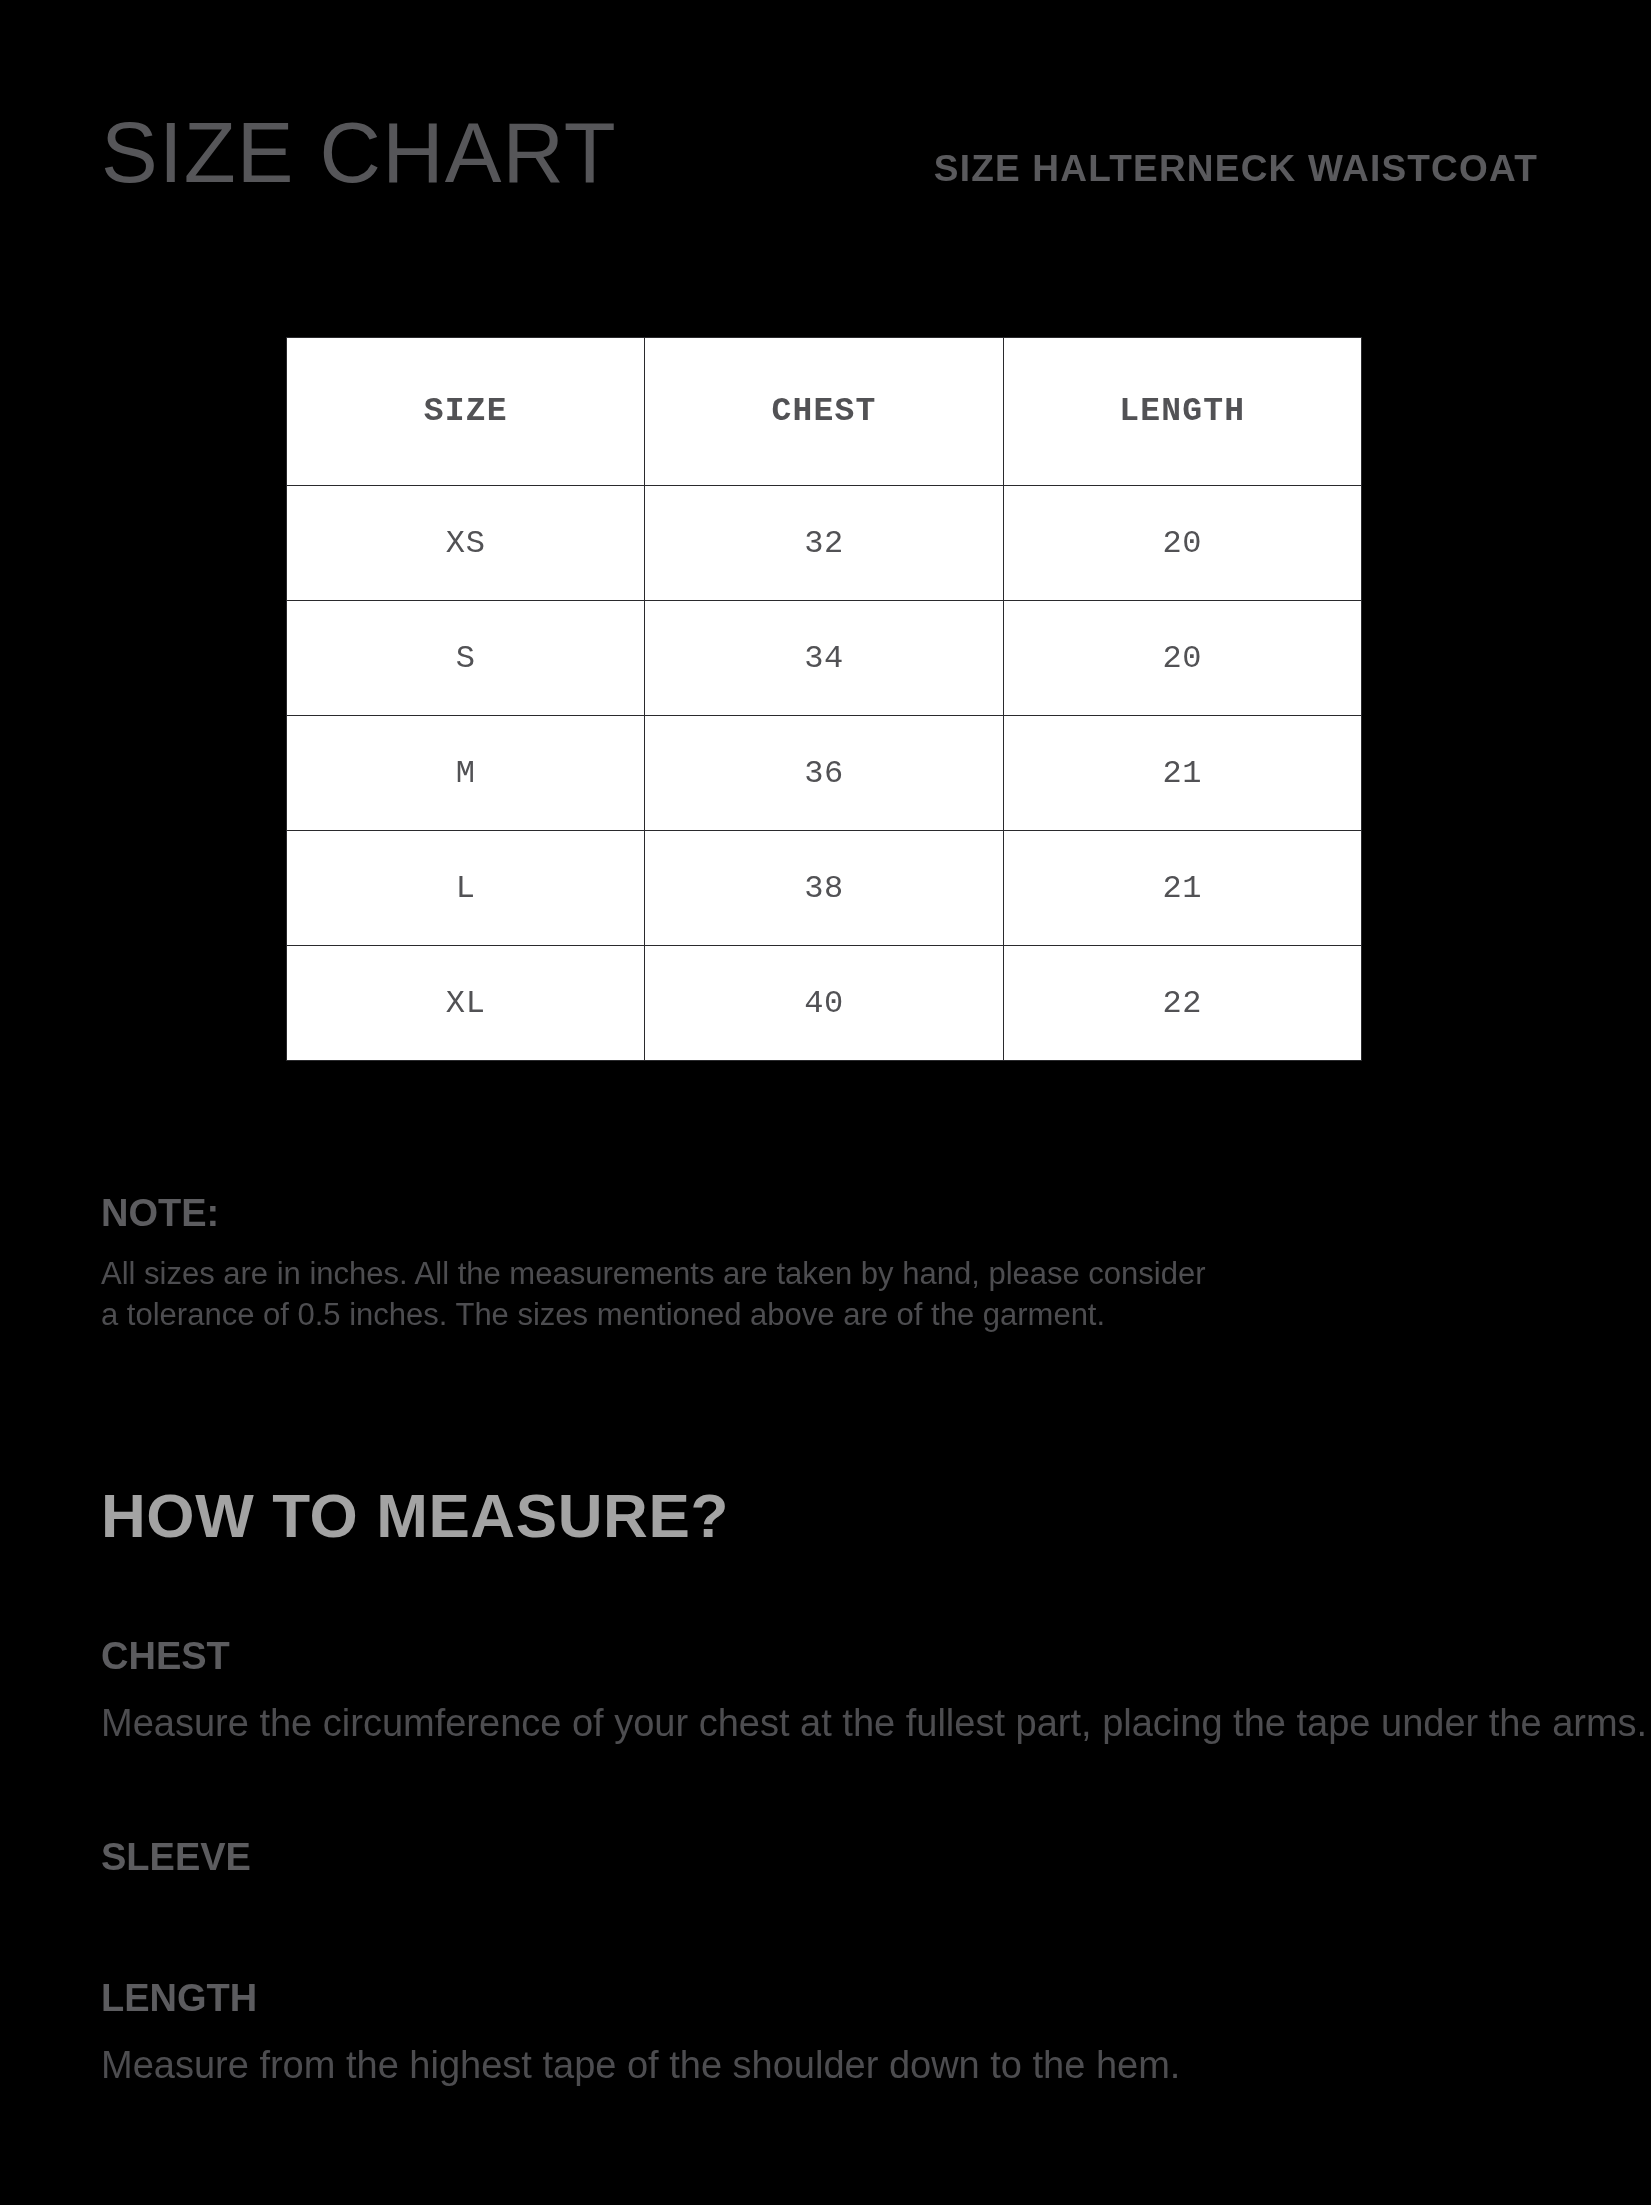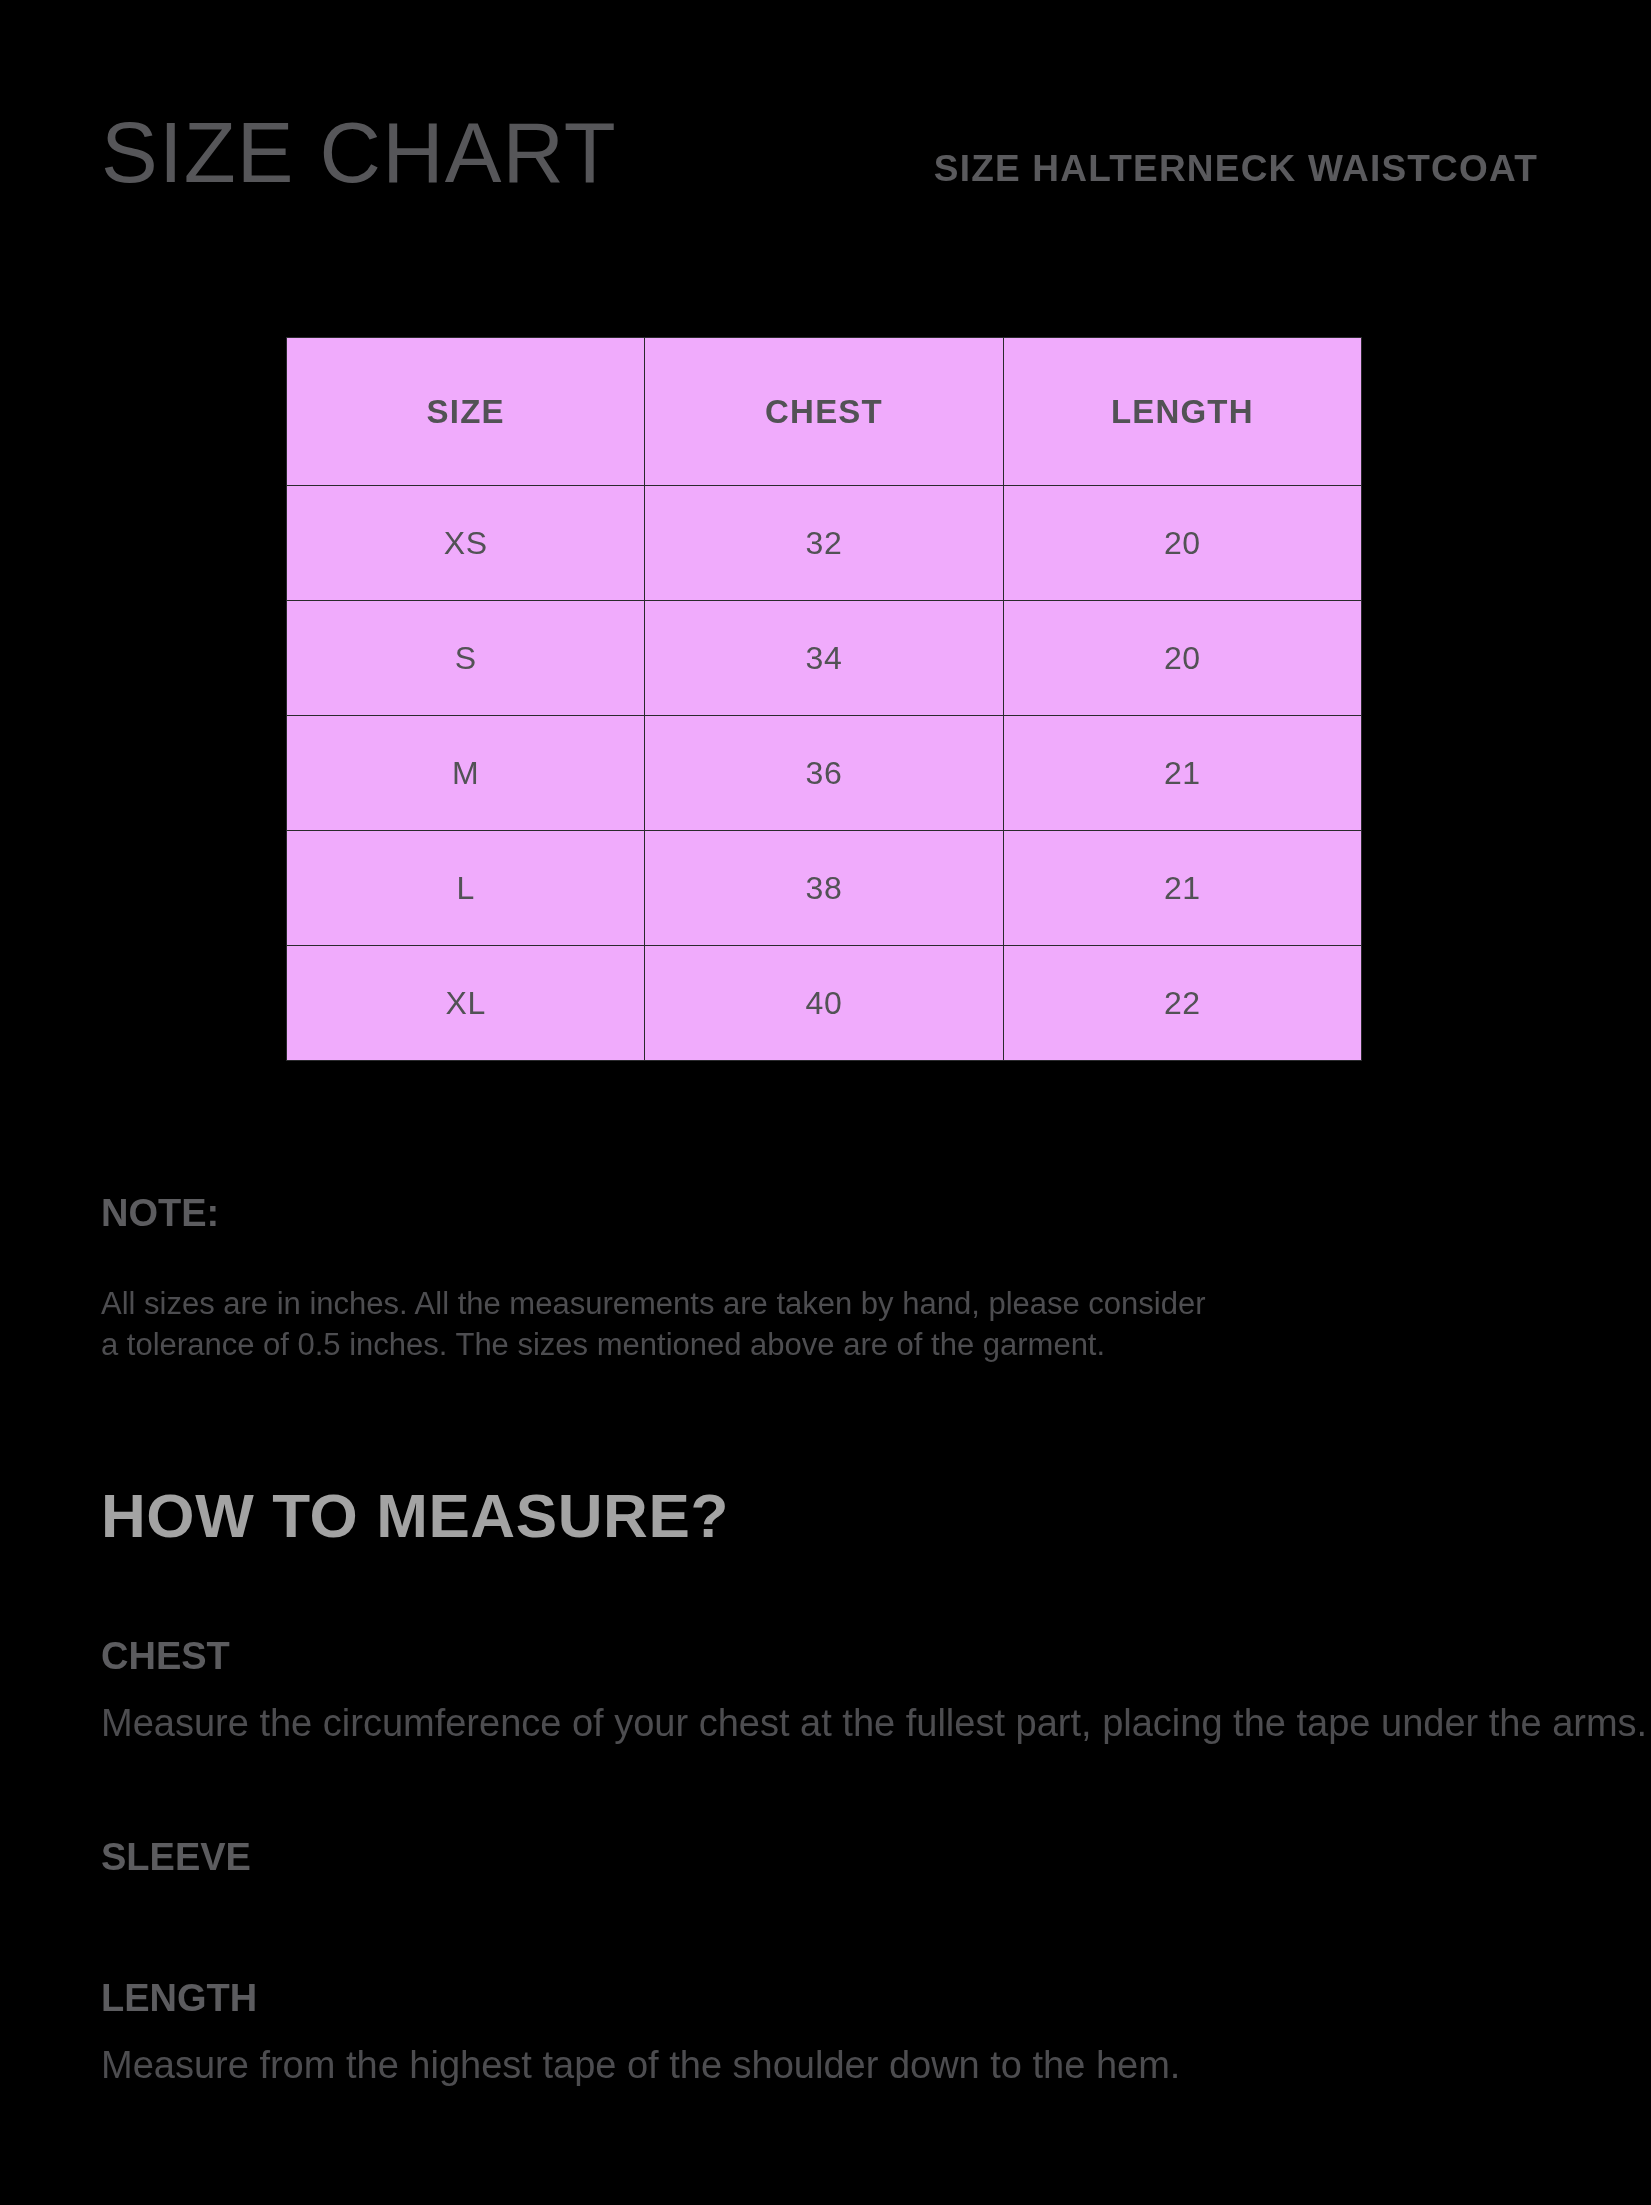--- a/index.html
+++ b/index.html
@@ -49,21 +49,22 @@
     top: 337px;
     width: 1076px;
     border-collapse: collapse;
     table-layout: fixed;
   }
   .size-table th, .size-table td {
     border: 1.2px solid #2a2a2d;
     text-align: center;
     vertical-align: middle;
     color: #525255;
-    background: #f0abfc;
+    background: #ffffff;
+    font-family: Liberation Mono, monospace;
   }
   .size-table th {
     height: 145px;
     font-size: 33px;
     font-weight: 700;
     letter-spacing: 1.2px;
   }
   .size-table td {
     height: 112px;
     font-size: 32px;
@@ -76,21 +77,21 @@
     left: 101px;
     top: 1194px;
     font-size: 38px;
     font-weight: 700;
     color: #5c5c5f;
     line-height: 1;
   }
   .note-body {
     position: absolute;
     left: 101px;
-    top: 1283px;
+    top: 1253px;
     font-size: 31px;
     font-weight: 400;
     color: #4d4d50;
     line-height: 41px;
     white-space: nowrap;
   }
   
   .htm-heading {
     position: absolute;
     left: 101px;

